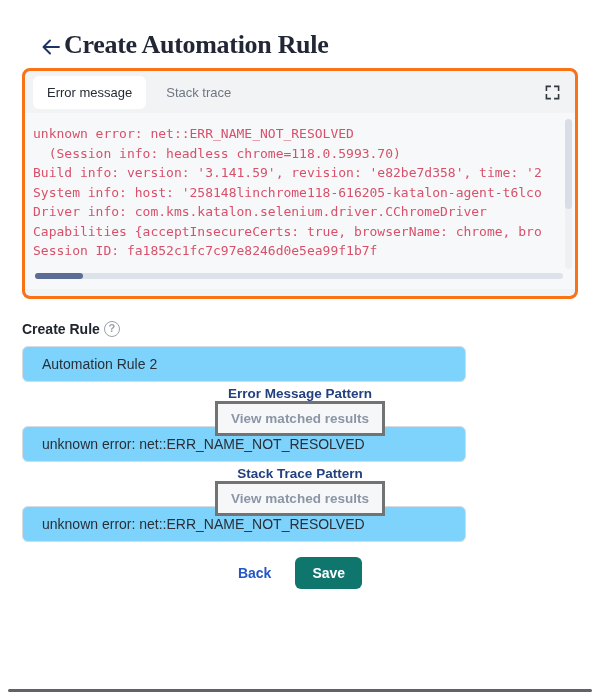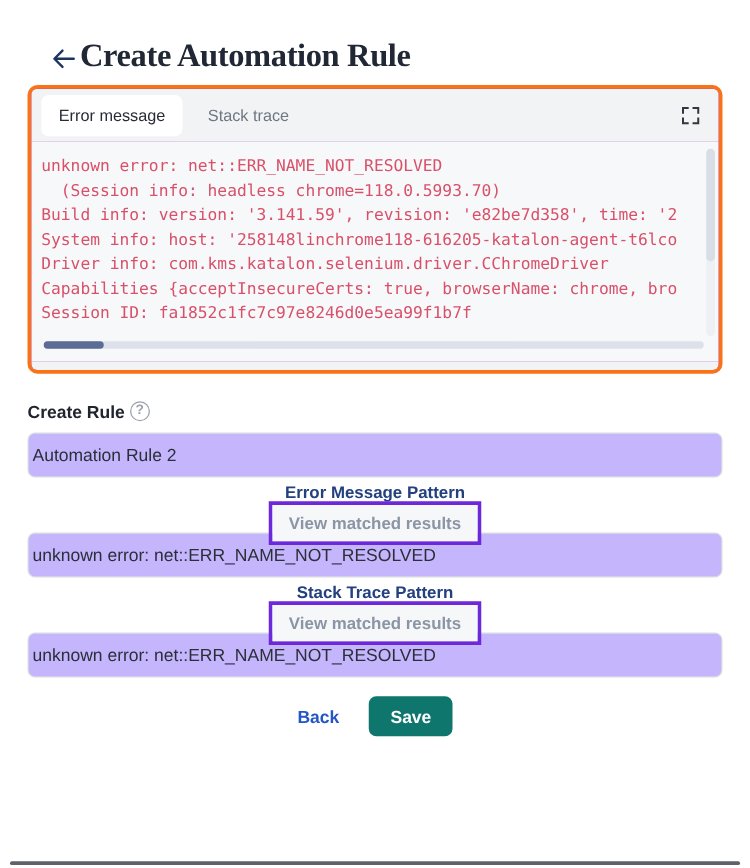--- a/index.html
+++ b/index.html
@@ -42,26 +42,26 @@
 
   
   .create-rule-row { margin-top:22px; display:flex; align-items:center; gap:4px; }
   .help-icon { width:16px; height:16px; border:1.4px solid #9aa1ad; border-radius:50%;
                color:#9aa1ad; font-size:11px; font-weight:700; display:flex;
                align-items:center; justify-content:center; line-height:1; }
 
   .field-label { font-size:13.5px; font-weight:600; color:#23407f; }
   .rule-name-label { display:block; margin-top:13px; }
 
-  .text-input { display:block; width:556px; height:36px; margin-top:9px; border:1px solid #d7dbe2;
-                border-radius:6px; background:#c4b5fd; padding:0 3px; font-size:14px; color:#2a2f38;
+  .text-input { display:block; width:444px; height:36px; margin-top:9px; border:1px solid #d7dbe2;
+                border-radius:6px; background:#7dd3fc; padding:0 19px; font-size:14px; color:#2a2f38;
                 font-family:"Liberation Sans","DejaVu Sans",sans-serif; outline:none; }
 
   .pattern-row { margin-top:4px; display:flex; align-items:center; justify-content:space-between; height:37px;flex-direction:column; }
-  .vmr-wrap { border:3px solid #6d28d9; }
+  .vmr-wrap { border:3px solid #737373; }
   .vmr-btn { background:#f6f7f8; border:none; cursor:pointer; font-size:13.5px; font-weight:600;
              color:#8b95a6; padding:7px 13px; white-space:nowrap;
              font-family:"Liberation Sans","DejaVu Sans",sans-serif; }
   .pattern-input { margin-top:3px; }
 
   
   .footer { display:flex; align-items:center; justify-content:center; gap:24px; margin-top:15px; }
   .back-link { background:none; border:none; cursor:pointer; font-size:14px; font-weight:600;
                color:#2356c7; font-family:"Liberation Sans","DejaVu Sans",sans-serif; }
   .save-btn { background:#0f766e; border:none; cursor:pointer; color:#ffffff; font-size:14px;

